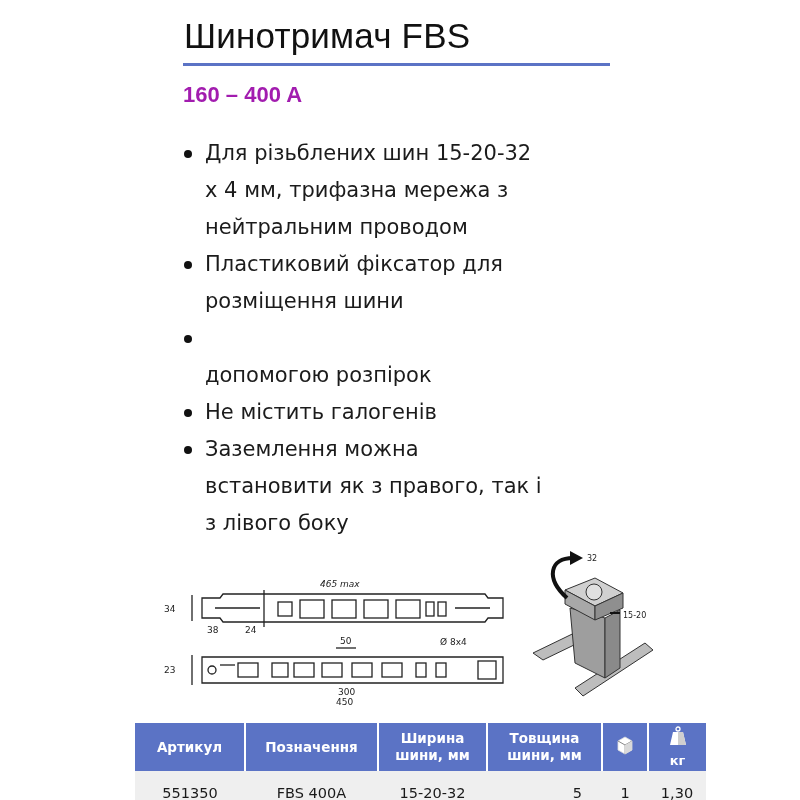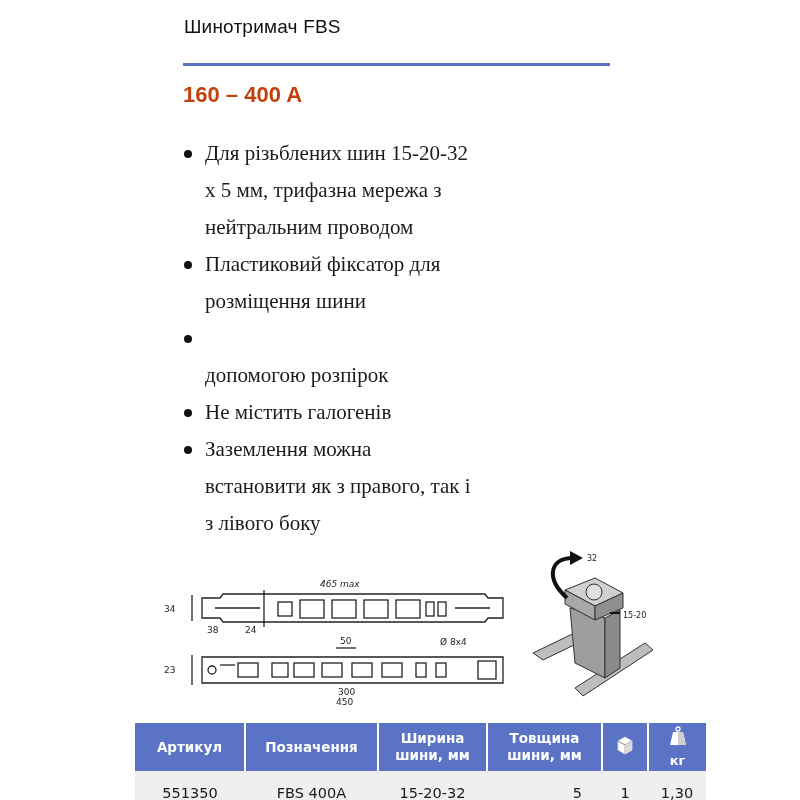--- a/index.html
+++ b/index.html
@@ -1,24 +1,24 @@
 <!DOCTYPE html>
 <html><head>
 <meta charset="utf-8">
 <style>
   html, body { margin: 0; padding: 0; background: #ffffff; }
   body { width: 800px; height: 800px; position: relative; overflow: hidden;
          font-family: "DejaVu Sans", sans-serif; color: #1a1a1a; }
-  .title { position: absolute; left: 184px; top: 16px; font-size: 19px;
+  .title { position: absolute; left: 184px; top: 16px; font-size: 35px;
            font-family: "Liberation Sans", sans-serif; color: #111; letter-spacing: 0.2px; }
   .rule { position: absolute; left: 183px; top: 63px; width: 427px; height: 3px; background: #5b73c5; }
   .subtitle { position: absolute; left: 183px; top: 82px; font-size: 22px; font-weight: bold;
-              font-family: "Liberation Sans", sans-serif; color: #c2410c; }
+              font-family: "Liberation Sans", sans-serif; color: #a21caf; }
   .bullets { position: absolute; left: 180px; top: 135px; width: 420px; margin: 0; padding: 0; list-style: none; }
-  .bullets li { position: relative; padding-left: 25px; font-size: 21px; line-height: 37px; color: #1b1b1b; font-family: Liberation Serif, serif; }
+  .bullets li { position: relative; padding-left: 25px; font-size: 21px; line-height: 37px; color: #1b1b1b; }
   .bullets li .dot { position: absolute; left: 4px; top: 15px; width: 8px; height: 8px; border-radius: 50%; background: #111; }
   .drawing { position: absolute; left: 160px; top: 575px; width: 360px; height: 130px; }
   .iso { position: absolute; left: 525px; top: 548px; width: 135px; height: 165px; }
   table.spec { position: absolute; left: 135px; top: 723px; border-collapse: collapse;
                font-family: "DejaVu Sans", sans-serif; }
   table.spec th { background: #5b73c5; color: #ffffff; font-weight: bold; font-size: 13.5px;
                   height: 48px; padding: 0; text-align: center; border-right: 2px solid #ffffff; line-height: 17px; }
   table.spec th:last-child { border-right: none; }
   table.spec td { background: #efefef; font-size: 14.5px; color: #1a1a1a; height: 19px; padding: 12px; text-align: center; }
   table.spec td.right { text-align: right; padding-right: 6px; }
@@ -29,21 +29,21 @@
 </head>
 <body>
 
 <div class="title">Шинотримач FBS</div>
 <div class="rule"></div>
 <div class="subtitle">160 – 400 A</div>
 
 <ul class="bullets">
   <li><span class="dot"></span>
     <span>Для різьблених шин 15-20-32</span><br>
-    <span>x 5 мм, трифазна мережа з</span><br>
+    <span>x 4 мм, трифазна мережа з</span><br>
     <span>нейтральним проводом</span>
   </li>
   <li><span class="dot"></span>
     <span>Пластиковий фіксатор для</span><br>
     <span>розміщення шини</span>
   </li>
   <li><span class="dot"></span>
     <br>
     <span>допомогою розпірок</span>
   </li>

